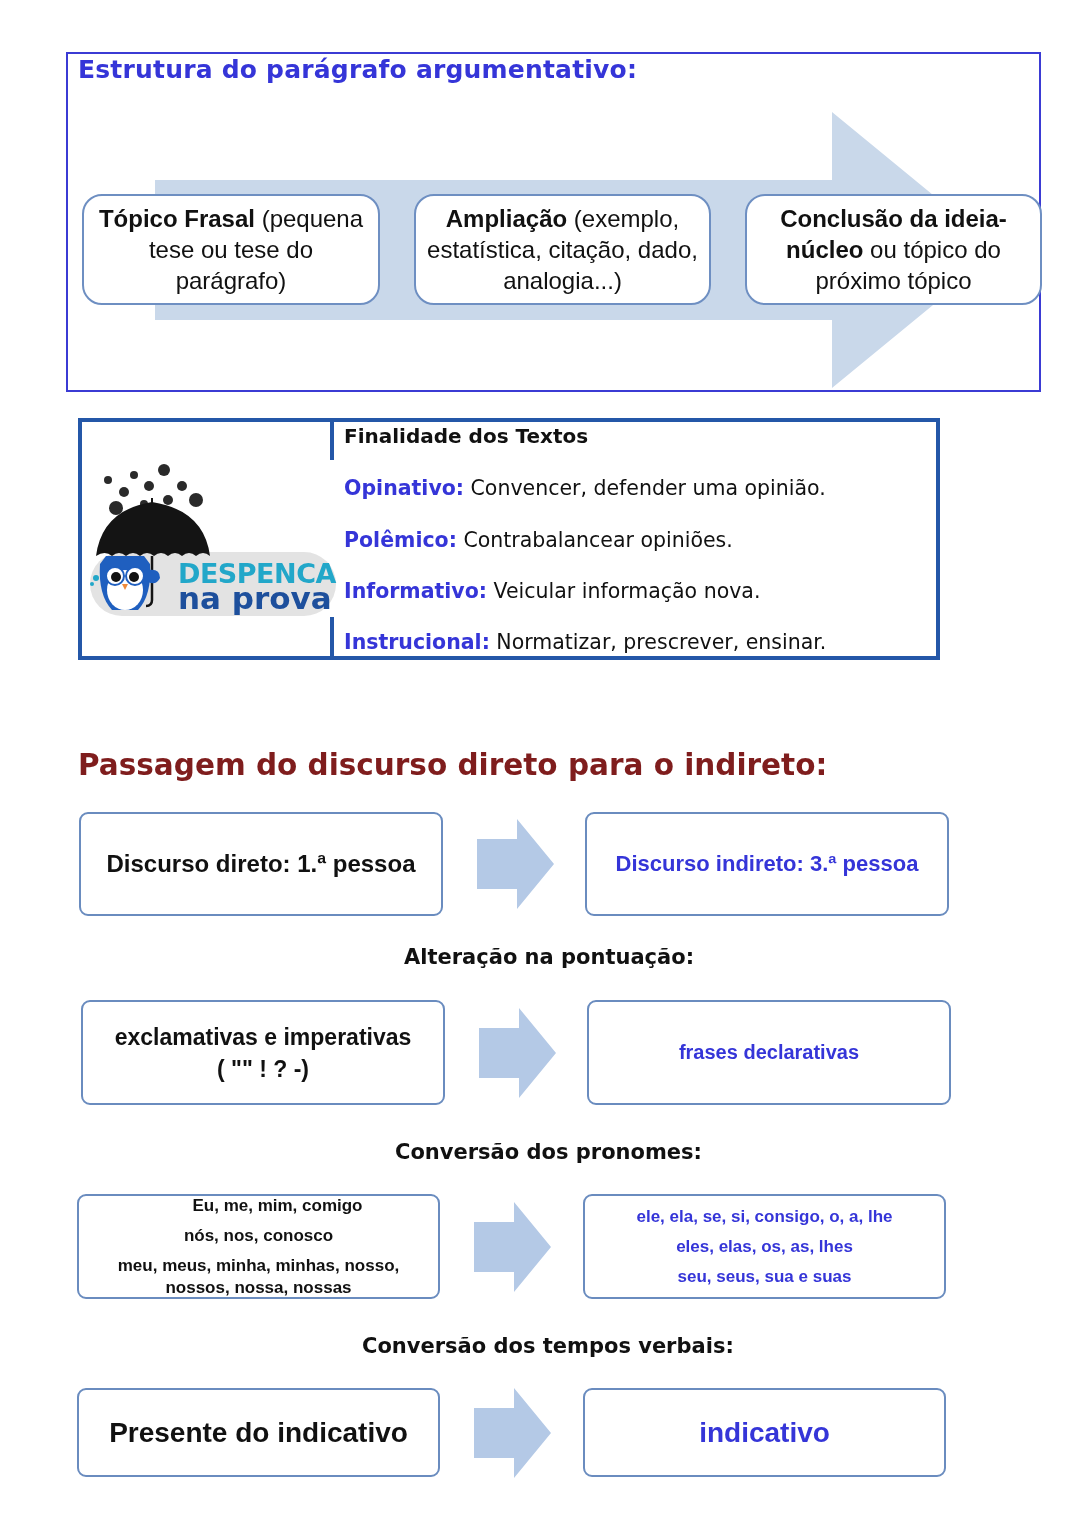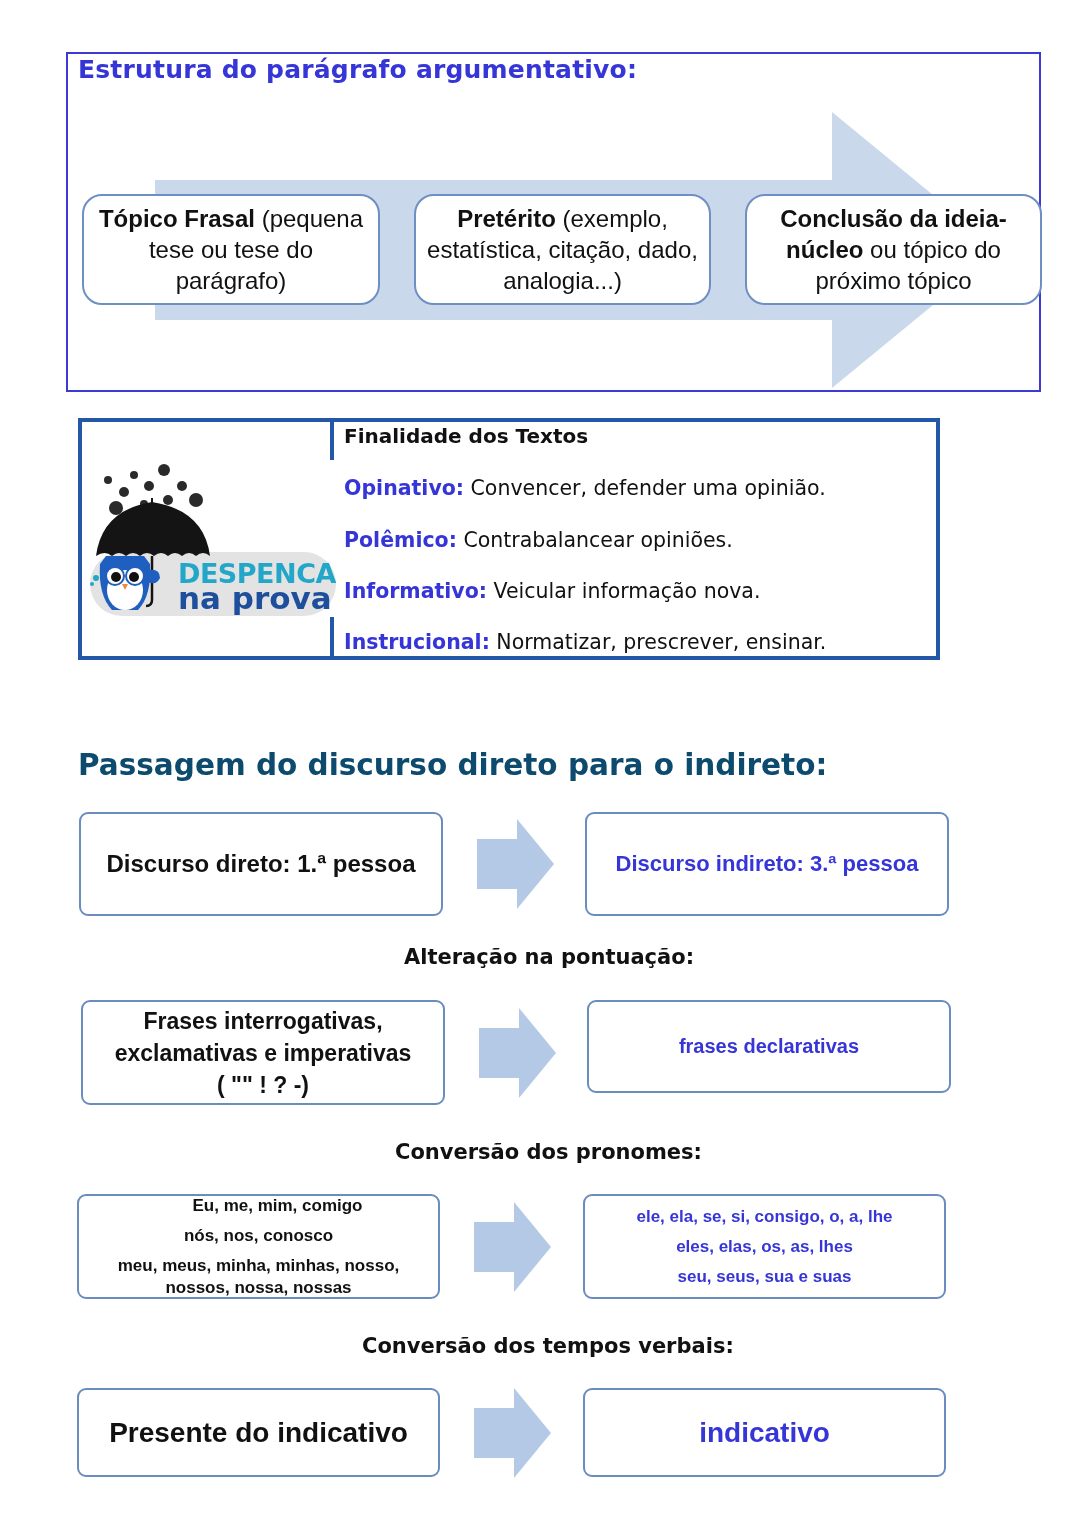--- a/index.html
+++ b/index.html
@@ -22,21 +22,21 @@
   
   #finalidade-frame { left: 78px; top: 418px; width: 862px; height: 242px;
     border: 4px solid #2457a8; box-sizing: border-box; background: #fff; }
   .divider-seg { background: #2457a8; width: 4px; }
   #logo { left: 86px; top: 460px; width: 250px; height: 165px; }
   #finalidade-heading { left: 344px; top: 424px; font-weight: bold; font-size: 20px; color: #111; }
   .fin-row { left: 344px; font-size: 20.5px; color: #111; white-space: nowrap; }
   .fin-row .lbl { color: #3535d8; font-weight: bold; }
 
   
-  #passagem-title { left: 78px; top: 748px; font-weight: bold; font-size: 29.5px; color: #0c4a6e; }
+  #passagem-title { left: 78px; top: 748px; font-weight: bold; font-size: 29.5px; color: #7f1d1d; }
   .sub-title { font-weight: bold; font-size: 21px; color: #111; white-space: nowrap; }
   .conv-box { background: #fff; border: 2.5px solid #6a8cbf; border-radius: 9px;
     box-sizing: border-box; display: flex; flex-direction: column; align-items: center;
     justify-content: center; text-align: center; font-family: "Liberation Sans", sans-serif;
     font-weight: bold; color: #111; }
   .conv-box.blue { color: #3535d8; }
   .small-arrow { width: 78px; height: 90px; }
 </style>
 </head>
 <body>
@@ -45,21 +45,21 @@
 <div id="estrutura-title" class="abs">Estrutura do parágrafo argumentativo:</div>
 
 <svg id="big-arrow" class="abs" viewBox="0 0 850 276" preserveAspectRatio="none">
   <polygon points="0,68 677,68 677,0 845,138 677,276 677,208 0,208" fill="#c9d8ea"></polygon>
 </svg>
 
 <div class="abs flow-box" style="left:82px;top:194px;width:298px;height:111px;text-align:center;">
   <span><b>Tópico Frasal</b><span> (pequena tese ou tese do parágrafo)</span></span>
 </div>
 <div class="abs flow-box" style="left:414px;top:194px;width:297px;height:111px;">
-  <span><b>Pretérito</b><span> (exemplo, estatística, citação, dado, analogia...)</span></span>
+  <span><b>Ampliação</b><span> (exemplo, estatística, citação, dado, analogia...)</span></span>
 </div>
 <div class="abs flow-box" style="left:745px;top:194px;width:297px;height:111px;">
   <span><b>Conclusão da ideia-núcleo</b><span> ou tópico do próximo tópico</span></span>
 </div>
 
 <div id="finalidade-frame" class="abs"></div>
 <div class="abs divider-seg" style="left:330px;top:420px;height:40px;"></div>
 <div class="abs divider-seg" style="left:330px;top:617px;height:40px;"></div>
 
 <div id="logo" class="abs">
@@ -121,28 +121,27 @@
 </div>
 <svg class="abs small-arrow" style="left:477px;top:819px;" viewBox="0 0 78 90">
   <polygon points="0,20 40,20 40,0 77,45 40,90 40,70 0,70" fill="#b4c9e6"></polygon>
 </svg>
 <div class="abs conv-box blue" style="left:585px;top:812px;width:364px;height:104px;font-size:22px;">
   <div>Discurso indireto: 3.ª pessoa</div>
 </div>
 
 <div class="abs sub-title" style="left:404px;top:945px;">Alteração na pontuação:</div>
 <div class="abs conv-box" style="left:81px;top:1000px;width:364px;height:105px;font-size:23px;line-height:32px;">
-  <div>Frases interrogativas,</div>
   <div>exclamativas e imperativas</div>
   <div>( "" ! ? -)</div>
 </div>
 <svg class="abs small-arrow" style="left:479px;top:1008px;" viewBox="0 0 78 90">
   <polygon points="0,20 40,20 40,0 77,45 40,90 40,70 0,70" fill="#b4c9e6"></polygon>
 </svg>
-<div class="abs conv-box blue" style="left:587px;top:1000px;width:364px;height:93px;font-size:20px;">
+<div class="abs conv-box blue" style="left:587px;top:1000px;width:364px;height:105px;font-size:20px;">
   <div>frases declarativas</div>
 </div>
 
 <div class="abs sub-title" style="left:395px;top:1140px;">Conversão dos pronomes:</div>
 <div class="abs conv-box" style="left:77px;top:1194px;width:363px;height:105px;font-size:17px;line-height:22px;">
   <div style="margin-bottom:8px;padding-left:38px;">Eu, me, mim, comigo</div>
   <div style="margin-bottom:8px;">nós, nos, conosco</div>
   <div>meu, meus, minha, minhas, nosso,</div>
   <div>nossos, nossa, nossas</div>
 </div>

